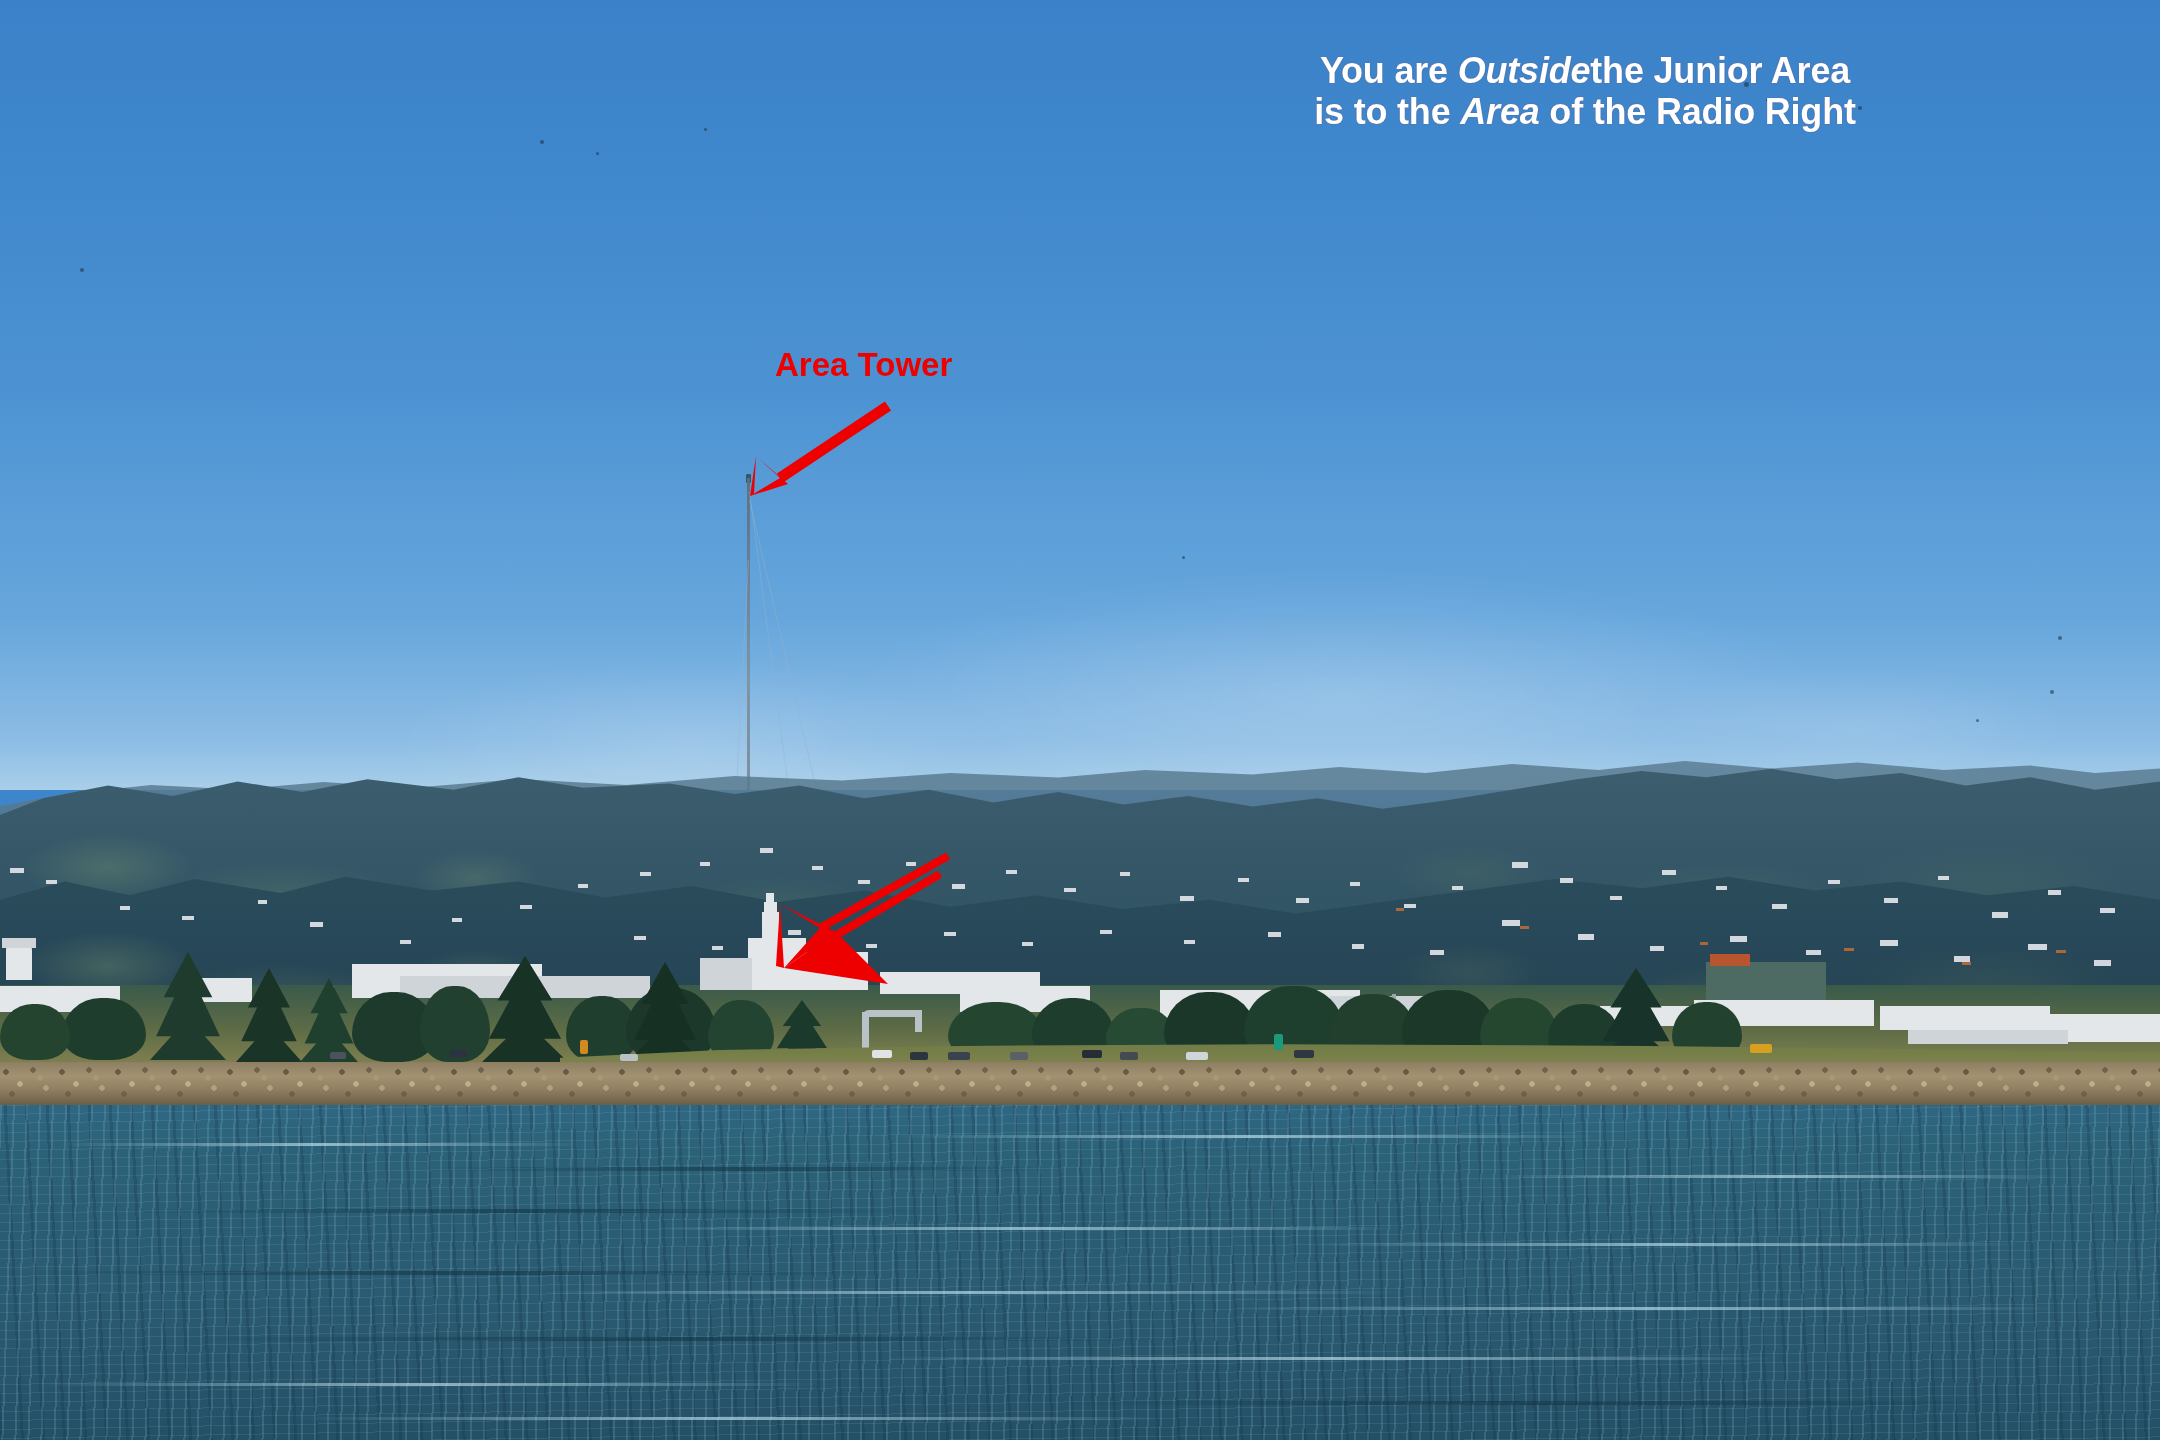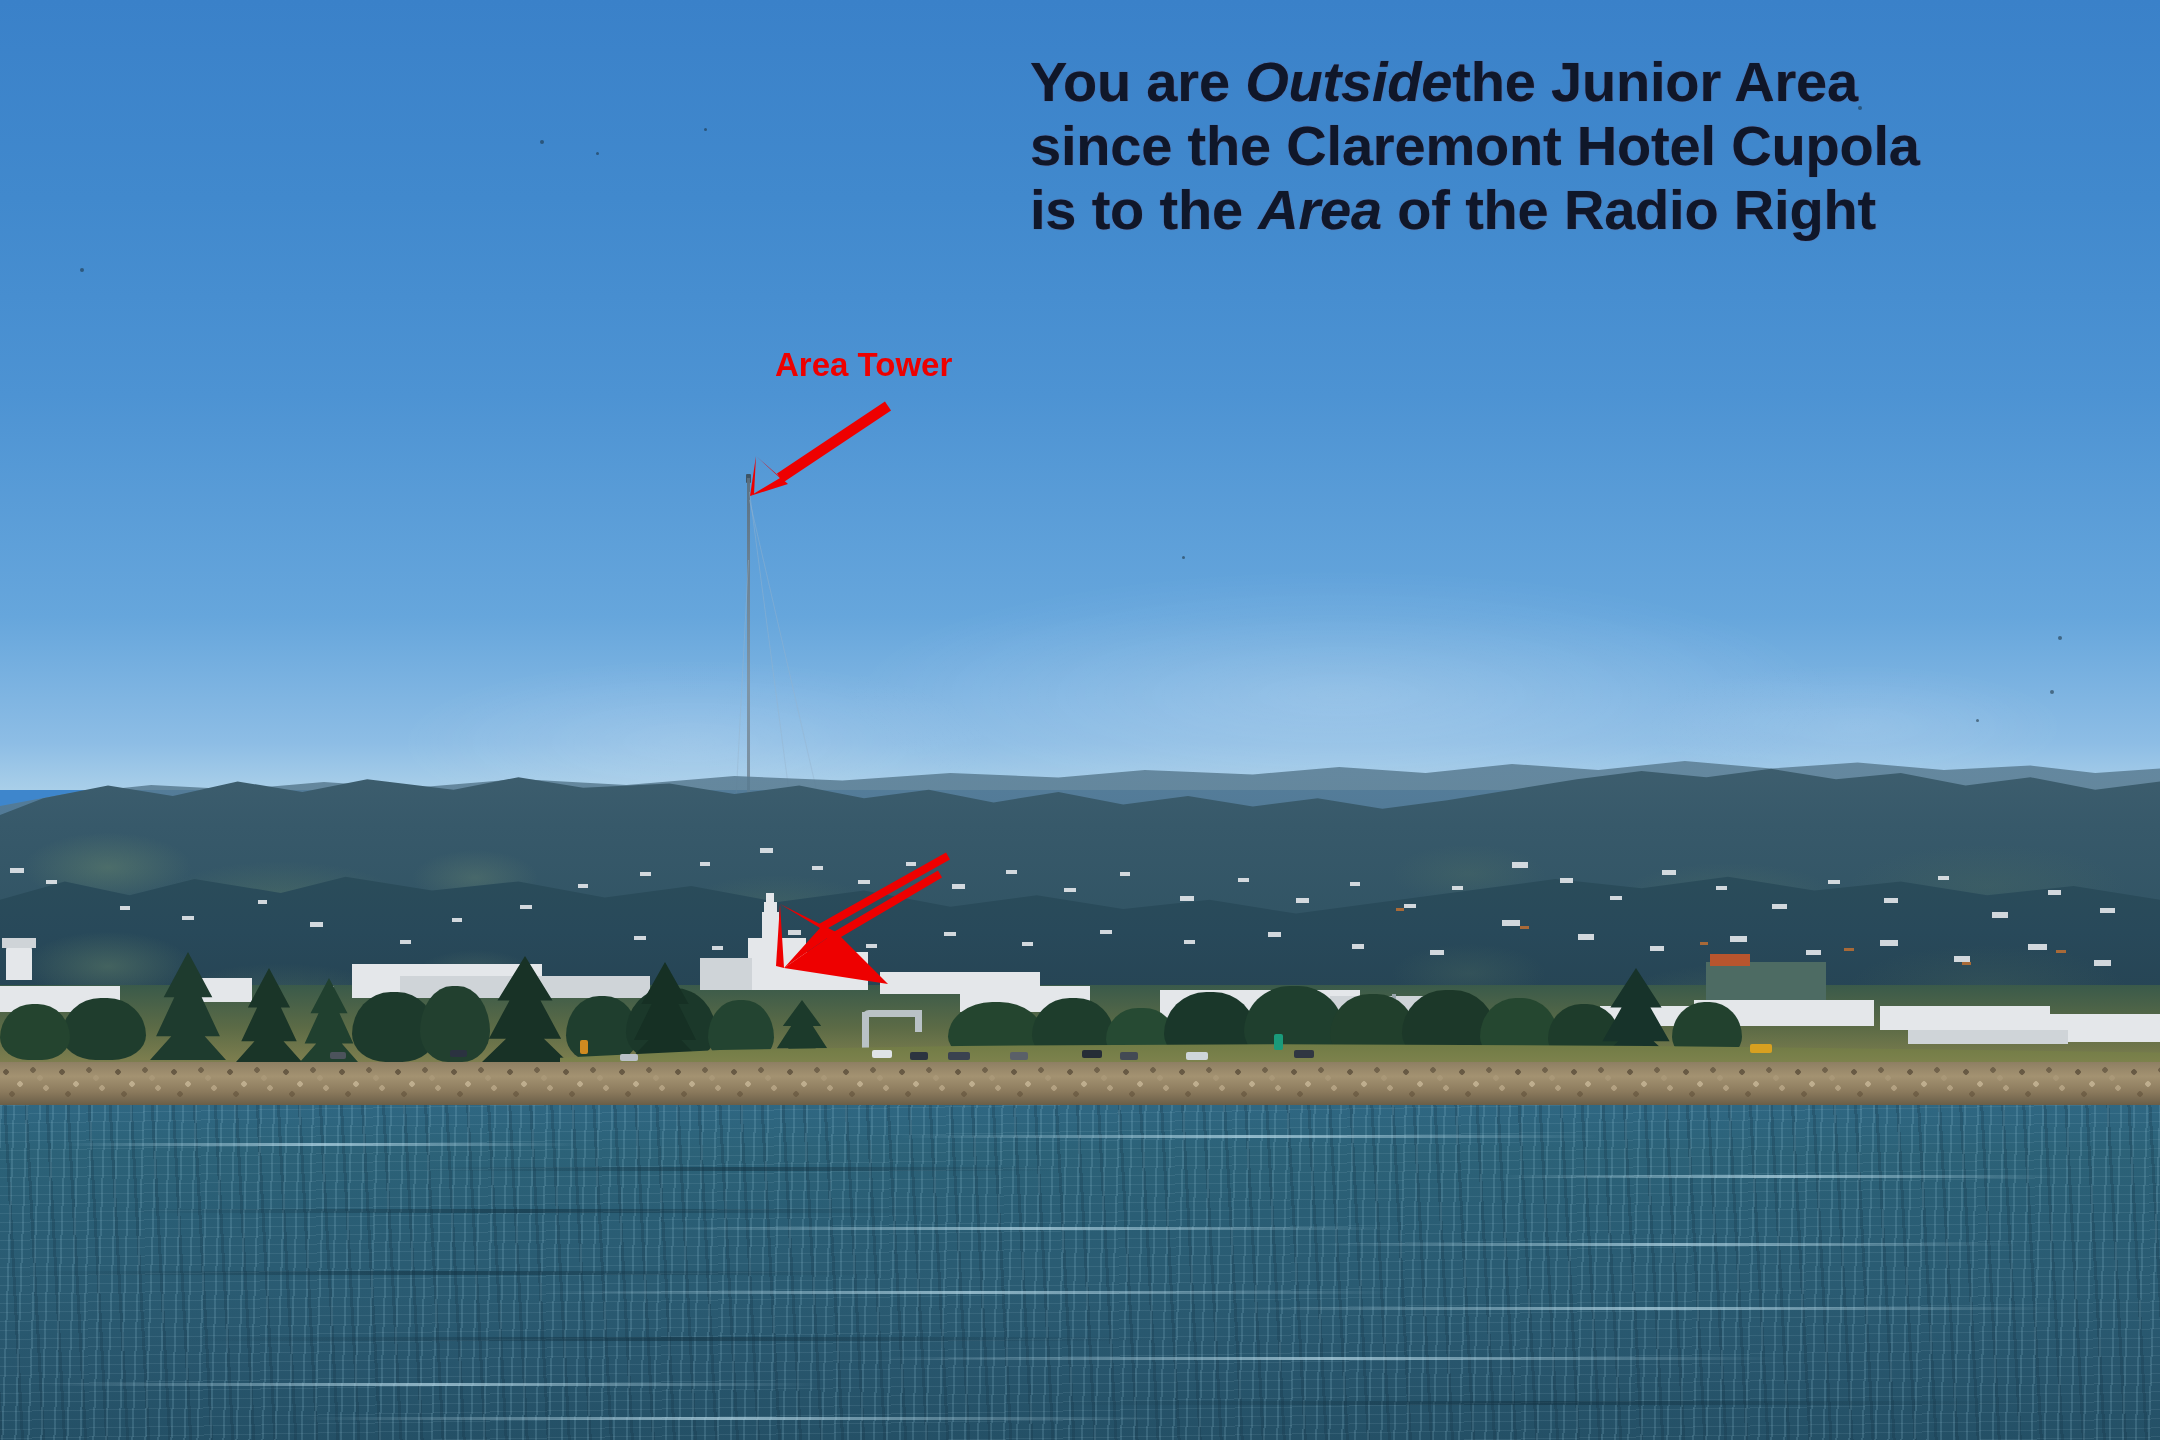--- a/index.html
+++ b/index.html
@@ -151,24 +151,24 @@
         rgba(180,215,230,.10) 0px, rgba(180,215,230,.10) 1px,
         rgba(255,255,255,0) 1px, rgba(255,255,255,0) 9px);
   }
   .wave{
     position:absolute;height:3px;border-radius:3px;
     background:linear-gradient(to right, rgba(190,225,240,0), rgba(195,228,242,.65), rgba(190,225,240,0));
   }
   .wave.dk{background:linear-gradient(to right, rgba(15,45,62,0), rgba(17,48,64,.55), rgba(15,45,62,0));height:4px;}
   #title-block{
     position:absolute;left:1030px;top:50px;width:1110px;
-    text-align:left;
-    font-size:56px;line-height:1.14;
+    text-align:center;
+    font-size:36px;line-height:1.14;
     letter-spacing:-0.2px;
-    color:#0f172a;font-weight:bold;
+    color:#ffffff;font-weight:bold;
     text-shadow:0 0 1px rgba(160,0,0,.5);
   }
   #title-block .it{font-style:italic;}
   .lbl{
     position:absolute;color:#ee0000;font-weight:bold;
     line-height:1.06;white-space:pre-line;
   }
   #radio-tower-label{left:775px;top:348px;font-size:33px;}
   #cupola-label{left:880px;top:765px;font-size:31px;text-align:center;width:200px;}
   .arrow-svg{position:absolute;pointer-events:none;overflow:visible;}
@@ -382,21 +382,20 @@
     <div class="wave" style="left:1240px;top:202px;width:820px;"></div>
     <div class="wave dk" style="left:180px;top:232px;width:980px;"></div>
     <div class="wave" style="left:880px;top:252px;width:900px;"></div>
     <div class="wave" style="left:40px;top:278px;width:780px;"></div>
     <div class="wave dk" style="left:1040px;top:296px;width:1000px;"></div>
     <div class="wave" style="left:300px;top:312px;width:860px;"></div>
   </div>
 
   <div id="title-block">
     <div><span>You are </span><span class="it">Outside</span><span>the Junior Area</span></div>
-    <div>since the Claremont Hotel Cupola</div>
     <div><span>is to the </span><span class="it">Area</span><span> of the Radio Right</span></div>
   </div>
 
   <div class="lbl" id="radio-tower-label">Area Tower</div>
 
   <svg class="arrow-svg" style="left:740px;top:400px;width:160px;height:120px;" viewBox="0 0 160 120">
     <path d="M148 6 L40 78" stroke="#ee0000" stroke-width="11" stroke-linecap="butt" fill="none"></path>
     <path d="M16 56 L48 84 L10 96 L40 78 Z" fill="#ee0000"></path>
     <path d="M16 56 L14 94 L10 96 Z" fill="#ee0000"></path>
   </svg>

